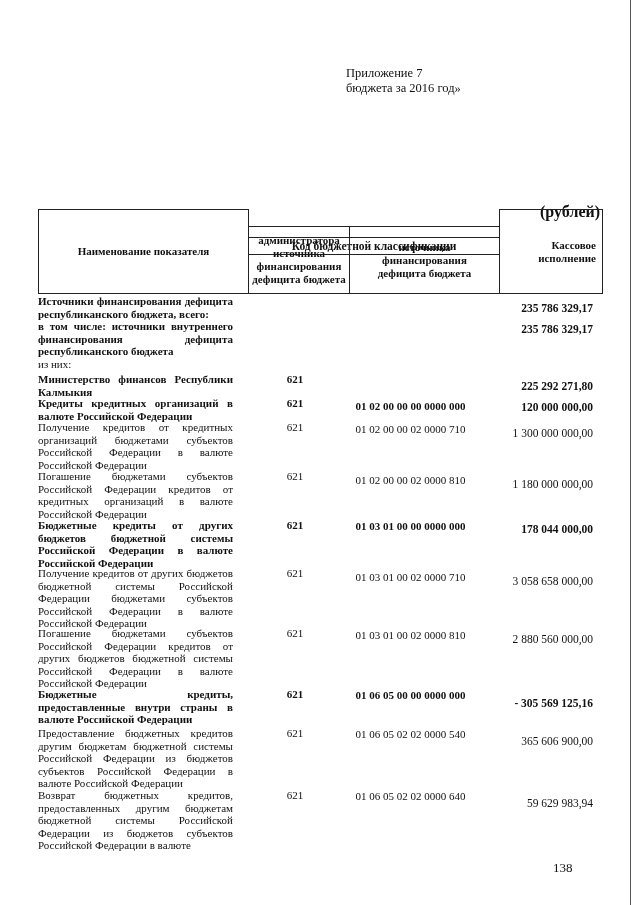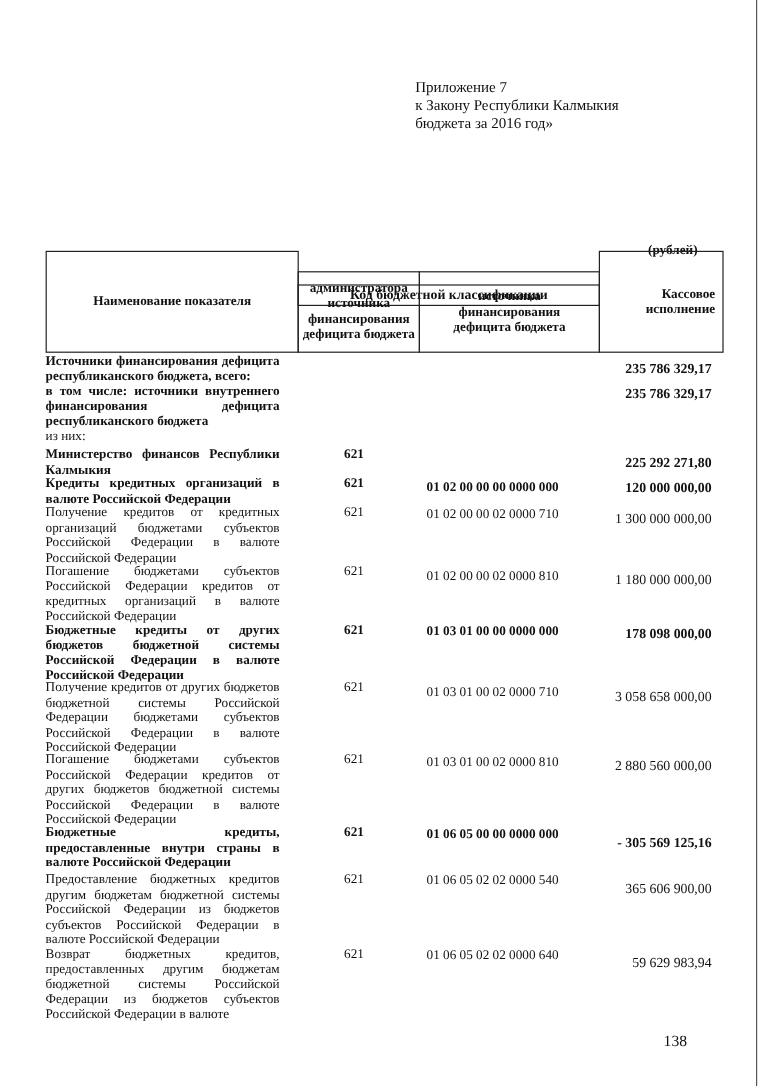--- a/index.html
+++ b/index.html
@@ -12,21 +12,21 @@
   }
   .appendix {
     position: absolute; left: 346px; top: 66px; font-size: 12.5px; line-height: 15px;
   }
   .appendix div { white-space: nowrap; }
   .title {
     position: absolute; left: 60px; top: 150px; width: 540px; text-align: center;
     font-weight: bold; font-size: 13px; line-height: 15px;
   }
   .units {
-    position: absolute; left: 540px; top: 203px; font-size: 11px; font-weight: bold;
+    position: absolute; left: 540px; top: 203px; font-size: 16px; font-weight: bold;
   }
   
   .hdr { position: absolute; top: 209px; left: 38px; }
   .hcell { position: absolute; border: 1px solid #222; box-sizing: border-box;
     display: flex; align-items: center; justify-content: center; text-align: center;
     font-weight: bold; font-size: 11px; line-height: 13px; }
   .rows { position: absolute; left: 38px; top: 295px; width: 565px; }
   .row { position: absolute; left: 0; width: 565px; font-size: 11px; line-height: 12.5px; }
   .row .name { position: absolute; left: 0; width: 195px; text-align: justify; }
   .row .name.bold, .row .bold { font-weight: bold; }
@@ -35,21 +35,20 @@
   .row .amt { position: absolute; right: 10px; width: 150px; text-align: right; white-space: nowrap; font-size: 11.5px; }
   .pageno { position: absolute; left: 553px; top: 860px; font-size: 13px; }
 </style>
 </head>
 <body>
 
 <div class="edge-line"></div>
 
 <div class="appendix">
   <div>Приложение 7</div>
-  <div>к Закону Республики Калмыкия</div>
   <div>бюджета за 2016 год»</div>
 </div>
 
 <div class="title">
 </div>
 
 <div class="units">(рублей)</div>
 
 <div class="hdr">
   <div class="hcell" style="left:0;top:0;width:211px;height:85px;">
@@ -101,21 +100,21 @@
   <div class="row" style="top:175px;">
     <div class="name">Погашение бюджетами субъектов Российской Федерации кредитов от кредитных организаций в валюте Российской Федерации</div>
     <div class="adm">621</div>
     <div class="code" style="top:4px;">01 02 00 00 02 0000 810</div>
     <div class="amt" style="top:8px;">1 180 000 000,00</div>
   </div>
   <div class="row" style="top:224px;">
     <div class="name bold">Бюджетные кредиты от других бюджетов бюджетной системы Российской Федерации в валюте Российской Федерации</div>
     <div class="adm bold">621</div>
     <div class="code bold" style="top:1px;">01 03 01 00 00 0000 000</div>
-    <div class="amt bold" style="top:4px;">178 098 000,00</div>
+    <div class="amt bold" style="top:4px;">178 044 000,00</div>
   </div>
   <div class="row" style="top:272px;">
     <div class="name">Получение кредитов от других бюджетов бюджетной системы Российской Федерации бюджетами субъектов Российской Федерации в валюте Российской Федерации</div>
     <div class="adm">621</div>
     <div class="code" style="top:4px;">01 03 01 00 02 0000 710</div>
     <div class="amt" style="top:8px;">3 058 658 000,00</div>
   </div>
   <div class="row" style="top:332px;">
     <div class="name">Погашение бюджетами субъектов Российской Федерации кредитов от других бюджетов бюджетной системы Российской Федерации в валюте Российской Федерации</div>
     <div class="adm">621</div>

